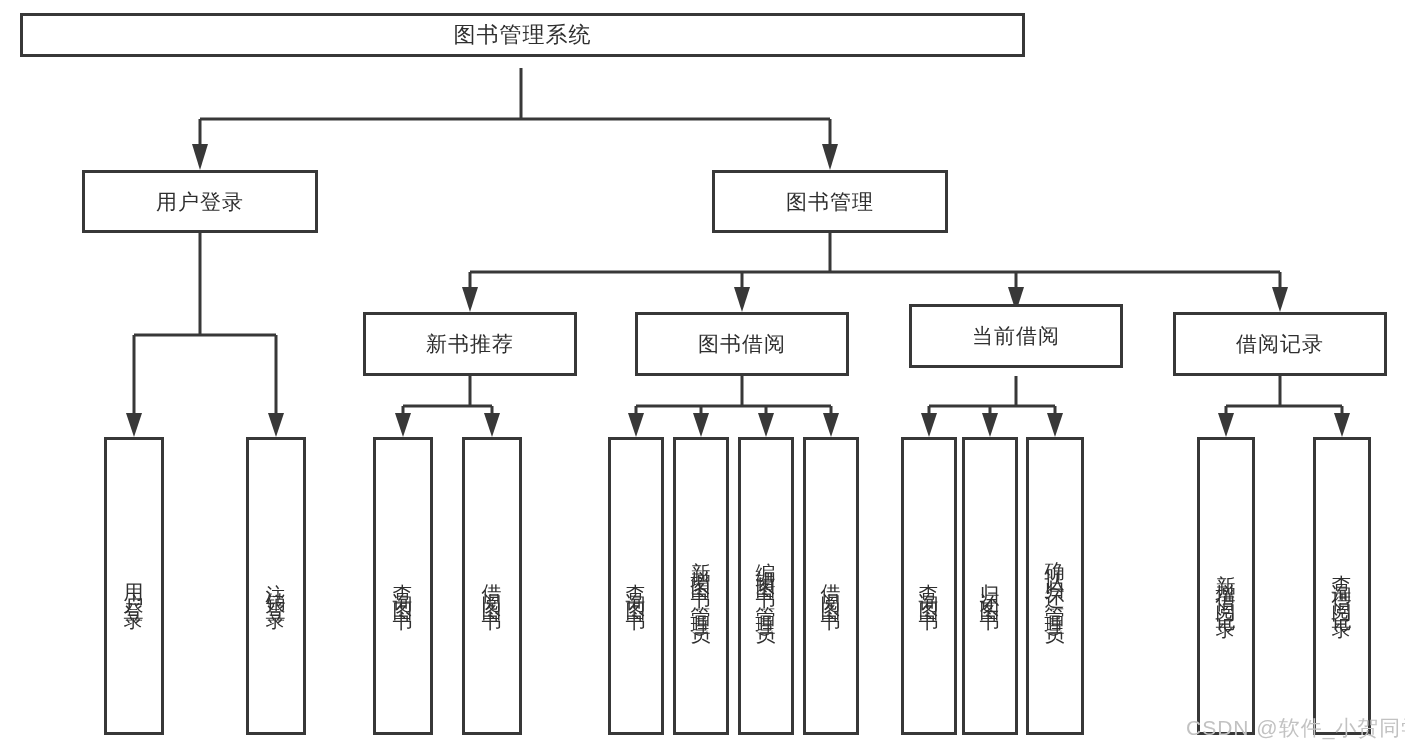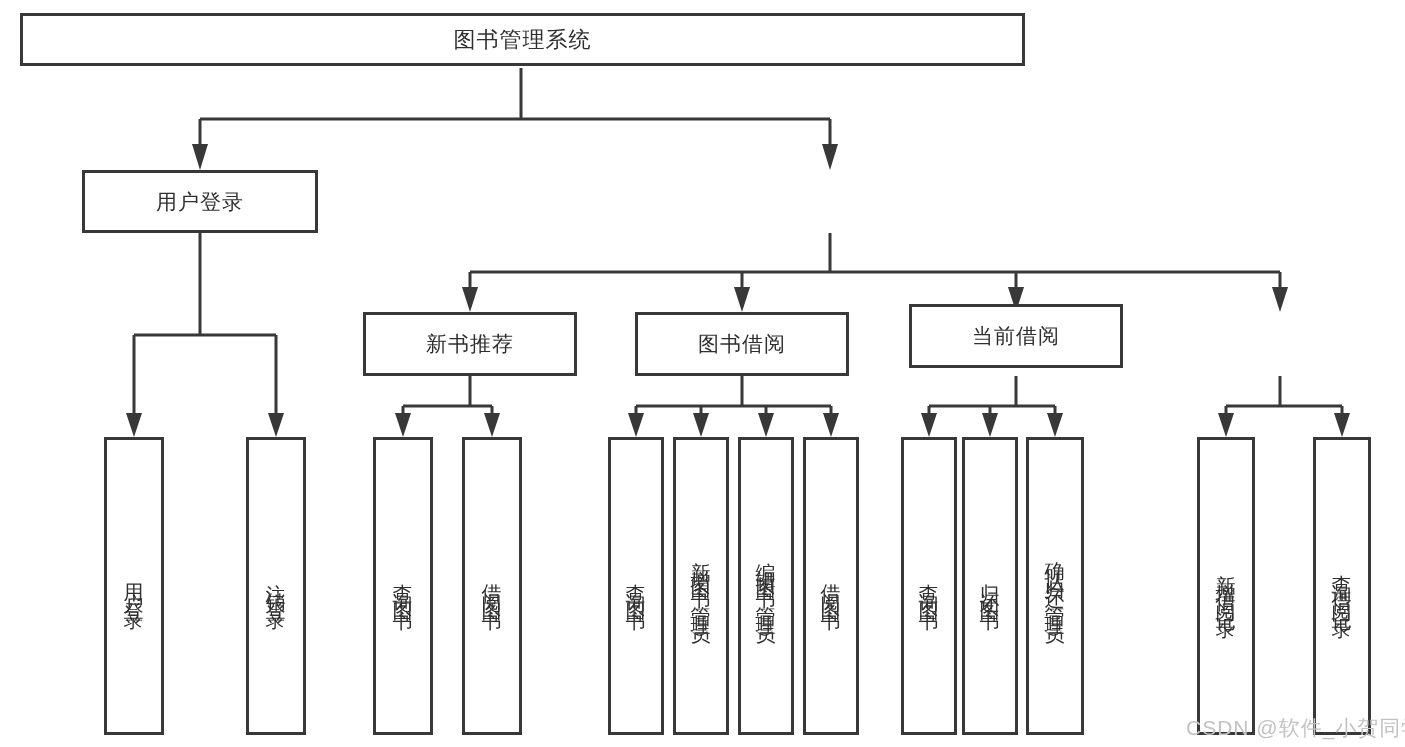--- a/index.html
+++ b/index.html
@@ -81,27 +81,29 @@
       <polygon class="carrow" points="758,413 774,413 766,437"></polygon>
       <polygon class="carrow" points="823,413 839,413 831,437"></polygon>
       <polygon class="carrow" points="921,413 937,413 929,437"></polygon>
       <polygon class="carrow" points="982,413 998,413 990,437"></polygon>
       <polygon class="carrow" points="1047,413 1063,413 1055,437"></polygon>
       <polygon class="carrow" points="1218,413 1234,413 1226,437"></polygon>
       <polygon class="carrow" points="1334,413 1350,413 1342,437"></polygon>
     </g>
   </svg>
 
-  <div class="node h-node root-node" style="left:20px;top:13px;width:1005px;height:53px;">图书管理系统</div>
+  <div class="node h-node root-node" style="left:20px;top:13px;width:1005px;height:44px;">图书管理系统</div>
 
   <div class="node h-node" style="left:82px;top:170px;width:236px;height:63px;">用户登录</div>
+  <div class="node h-node" style="left:712px;top:170px;width:236px;height:63px;">图书管理</div>
 
   <div class="node h-node" style="left:635px;top:312px;width:214px;height:64px;">图书借阅</div>
   <div class="node h-node" style="left:363px;top:312px;width:214px;height:64px;">新书推荐</div>
   <div class="node h-node" style="left:909px;top:304px;width:214px;height:64px;">当前借阅</div>
+  <div class="node h-node" style="left:1173px;top:312px;width:214px;height:64px;">借阅记录</div>
 
   <div class="node" style="left:104px;top:437px;width:60px;height:298px;">
     <span class="v-text">用户登录</span>
   </div>
   <div class="node" style="left:246px;top:437px;width:60px;height:298px;">
     <span class="v-text">注销登录</span>
   </div>
 
   <div class="node" style="left:373px;top:437px;width:60px;height:298px;">
     <span class="v-text">查询图书</span>

